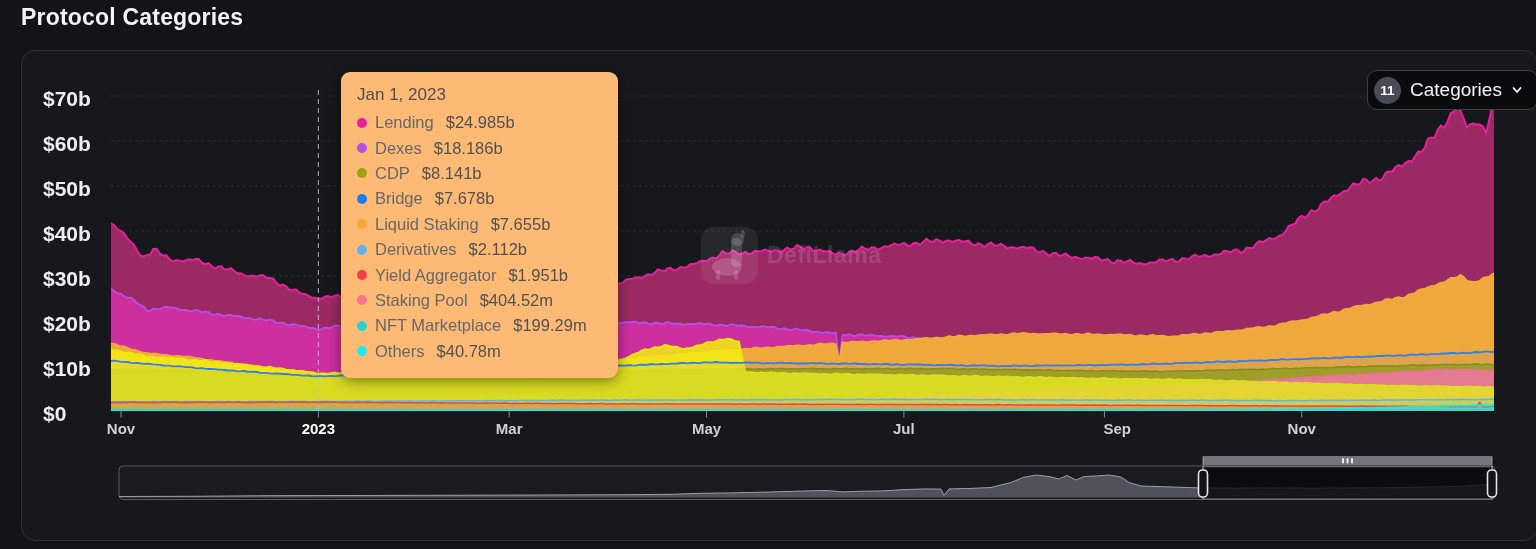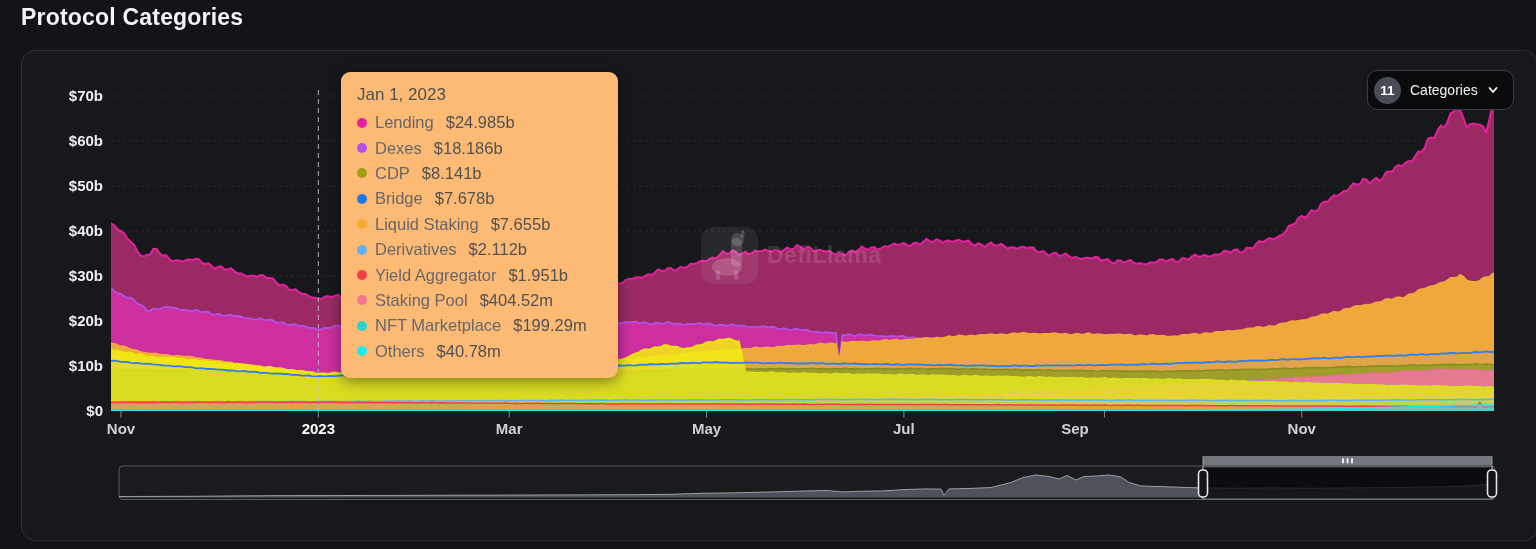--- a/index.html
+++ b/index.html
@@ -3,37 +3,37 @@
 <meta charset="utf-8">
 <style>
   html,body{margin:0;padding:0;background:#131417;width:1536px;height:549px;overflow:hidden;
     font-family:"Liberation Sans", sans-serif;-webkit-font-smoothing:antialiased;}
   .page{position:relative;width:1536px;height:549px;margin-left:11px;}
   .page-title{position:absolute;left:10px;top:4px;font-size:23px;font-weight:700;color:#f4f5f7;letter-spacing:.2px;}
   .panel{position:absolute;left:10px;top:50px;width:1515px;height:489px;background:#17181b;
     border:1px solid #2e3036;border-radius:14px;z-index:1;}
   #chart-svg{position:absolute;left:0;top:0;width:1536px;height:549px;z-index:2;}
   .axis-layer{position:absolute;left:0;top:0;width:1536px;height:549px;z-index:3;pointer-events:none;}
-  .ylab{position:absolute;width:60px;text-align:right;font-size:15px;font-weight:700;color:#edeef1;}
+  .ylab{position:absolute;width:60px;text-align:left;font-size:21px;font-weight:700;color:#edeef1;}
   .xlab{position:absolute;width:60px;text-align:center;font-size:15px;font-weight:600;color:#cfd1d5;}
   .xlab.strong{color:#ffffff;font-weight:700;}
   .watermark{position:absolute;left:690px;top:227px;display:flex;align-items:flex-end;gap:9px;z-index:3;pointer-events:none;}
   .wm-icon{width:57px;height:57px;border-radius:13px;background:rgba(255,255,255,0.07);}
   .wm-text{font-size:23px;font-weight:700;color:rgba(255,255,255,0.13);letter-spacing:.5px;line-height:57px;}
   .tooltip{position:absolute;left:330px;top:72px;width:277px;background:#fdba74;border-radius:9px;
     box-shadow:0 3px 14px rgba(0,0,0,0.45);padding:13px 16px 14px 16px;z-index:5;box-sizing:border-box;}
   .tt-title{font-size:17px;color:#4f4f52;margin-bottom:5px;}
   .tt-row{display:flex;align-items:center;gap:8px;height:25.4px;font-size:16.5px;color:#676769;white-space:nowrap;}
   .tt-dot{width:10px;height:10px;border-radius:50%;flex:0 0 auto;}
   .tt-val{color:#515153;margin-left:4px;}
   .cat-btn{position:absolute;left:1356px;top:70px;height:38px;display:flex;align-items:center;gap:9px;
     background:#0a0b0d;border:1px solid #3b3e44;border-radius:10px;padding:0 14px 0 6px;z-index:6;cursor:pointer;}
   .cat-badge{width:27px;height:27px;border-radius:50%;background:#484c55;color:#fff;font-size:13.5px;font-weight:700;
     display:flex;align-items:center;justify-content:center;}
-  .cat-label{font-size:14px;color:#f2f3f5;}
+  .cat-label{font-size:19px;color:#f2f3f5;}
   .chev{width:12px;height:12px;display:block;}
 </style>
 </head>
 <body>
 
 <div class="page">
   <div class="page-title">Protocol Categories</div>
   <div class="panel"></div>
 
   <svg id="chart-svg" xmlns="http://www.w3.org/2000/svg">
@@ -109,21 +109,21 @@
       <div class="ylab" style="left: 32px; top: 222px;">$40b</div>
       <div class="ylab" style="left: 32px; top: 267px;">$30b</div>
       <div class="ylab" style="left: 32px; top: 312px;">$20b</div>
       <div class="ylab" style="left: 32px; top: 357px;">$10b</div>
       <div class="ylab" style="left: 32px; top: 402px;">$0</div>
       <div class="xlab" style="left: 80px; top: 420px;">Nov</div>
       <div class="xlab strong" style="left: 277.335px; top: 420px;">2023</div>
       <div class="xlab" style="left: 468.2px; top: 420px;">Mar</div>
       <div class="xlab" style="left: 665.535px; top: 420px;">May</div>
       <div class="xlab" style="left: 862.87px; top: 420px;">Jul</div>
-      <div class="xlab" style="left: 1034px; top: 420px;">Sep</div>
+      <div class="xlab" style="left: 1060px; top: 420px; text-align: right;">Sep</div>
       <div class="xlab" style="left: 1260.77px; top: 420px;">Nov</div>
     </div>
 
   <div class="watermark">
     <div class="wm-icon">
       <svg width="57" height="57" viewBox="0 0 57 57">
         <g fill="rgba(255,255,255,0.16)">
           <ellipse cx="26" cy="40" rx="15" ry="9"></ellipse>
           <rect x="30" y="11" width="11" height="29" rx="5.5"></rect>
           <circle cx="36.5" cy="12.5" r="6.5"></circle>

